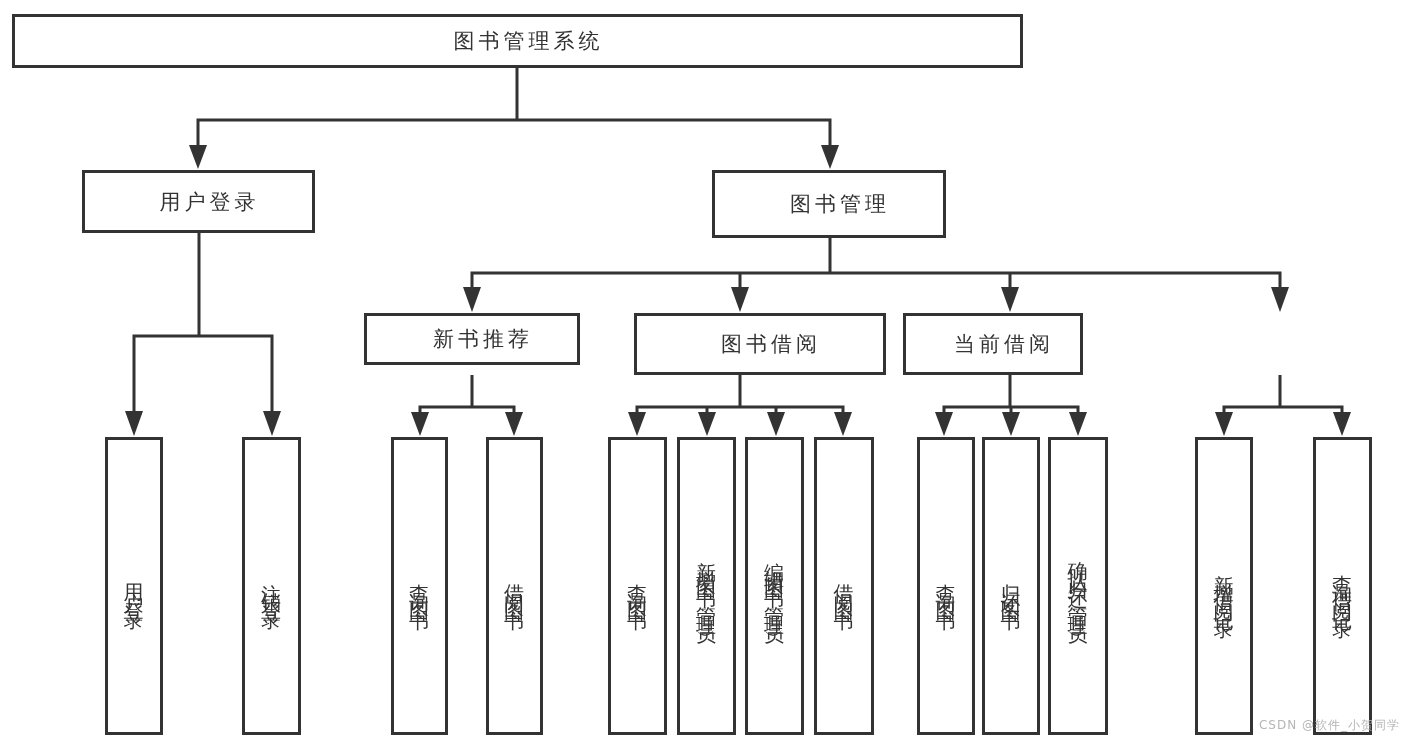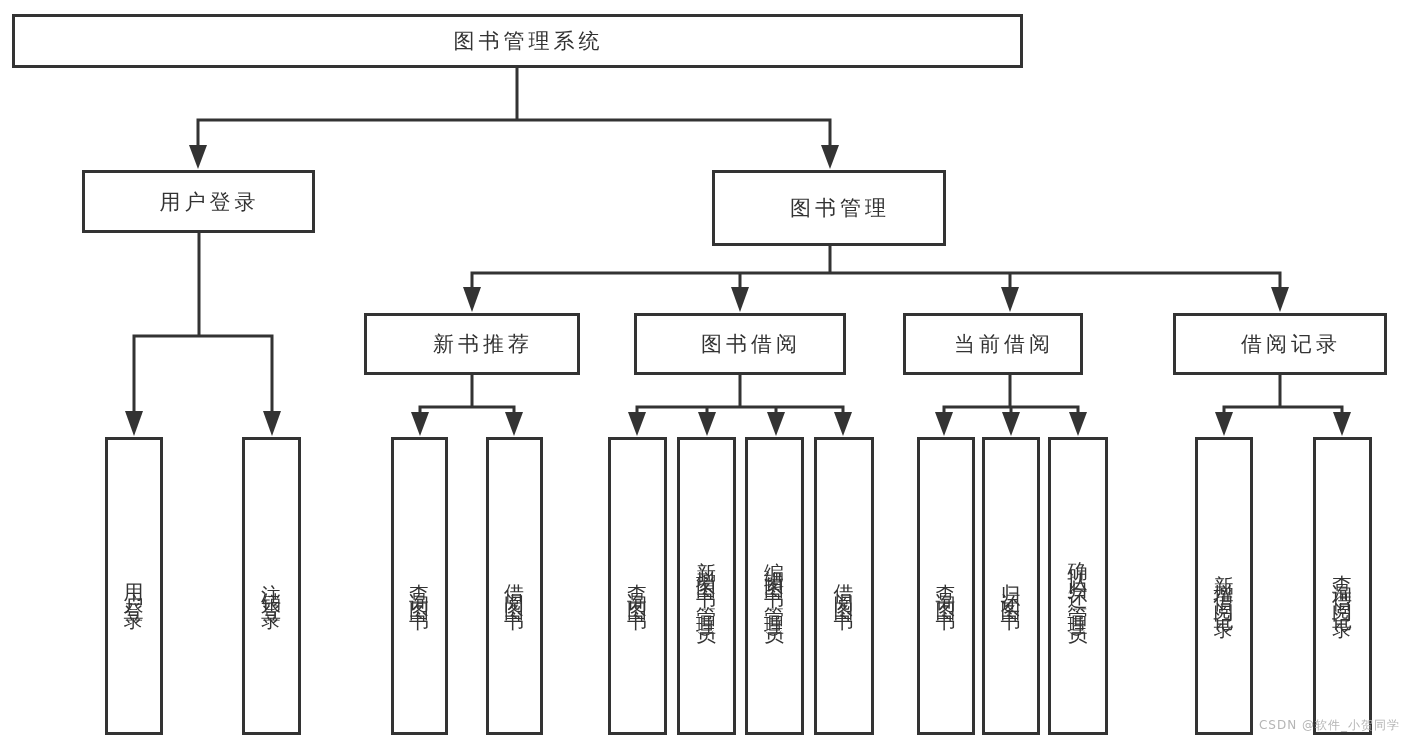--- a/index.html
+++ b/index.html
@@ -101,26 +101,25 @@
     <g stroke="#333333" stroke-width="3" fill="none">
       <path d="M1280 375V408.5 M1222.5 407H1343.5 M1224 407V414 M1342 407V414"></path>
       <polygon points="1215,412 1233,412 1224,436" fill="#333333" stroke="none"></polygon>
       <polygon points="1333,412 1351,412 1342,436" fill="#333333" stroke="none"></polygon>
     </g>
   </svg>
 
   <div class="node h" style="left:12px;top:14px;width:1011px;height:54px">图书管理系统</div>
 
   <div class="node h" style="left:82px;top:170px;width:233px;height:63px">用户登录</div>
-  <div class="node h" style="left:712px;top:170px;width:234px;height:76px">图书管理</div>
+  <div class="node h" style="left:712px;top:170px;width:234px;height:68px">图书管理</div>
 
-  <div class="node h" style="left:364px;top:313px;width:216px;height:62px">新书推荐</div>
-  <div class="node h" style="left:634px;top:313px;width:212px;height:62px">图书借阅</div>
+  <div class="node h" style="left:364px;top:313px;width:216px;height:52px">新书推荐</div>
+  <div class="node h" style="left:634px;top:313px;width:252px;height:62px">图书借阅</div>
   <div class="node h" style="left:903px;top:313px;width:180px;height:62px">当前借阅</div>
-  <div class="node h" style="left:1173px;top:313px;width:214px;height:62px">借阅记录</div>
 
   <div class="node v" style="left:105px;top:437px;width:58px;height:298px">用户登录</div>
   <div class="node v" style="left:242px;top:437px;width:59px;height:298px">注销登录</div>
 
   <div class="node v" style="left:391px;top:437px;width:57px;height:298px">查询图书</div>
   <div class="node v" style="left:486px;top:437px;width:57px;height:298px">借阅图书</div>
 
   <div class="node v" style="left:608px;top:437px;width:59px;height:298px">查询图书</div>
   <div class="node v" style="left:677px;top:437px;width:59px;height:298px">新增图书（管理员）</div>
   <div class="node v" style="left:745px;top:437px;width:59px;height:298px">编辑图书（管理员）</div>

